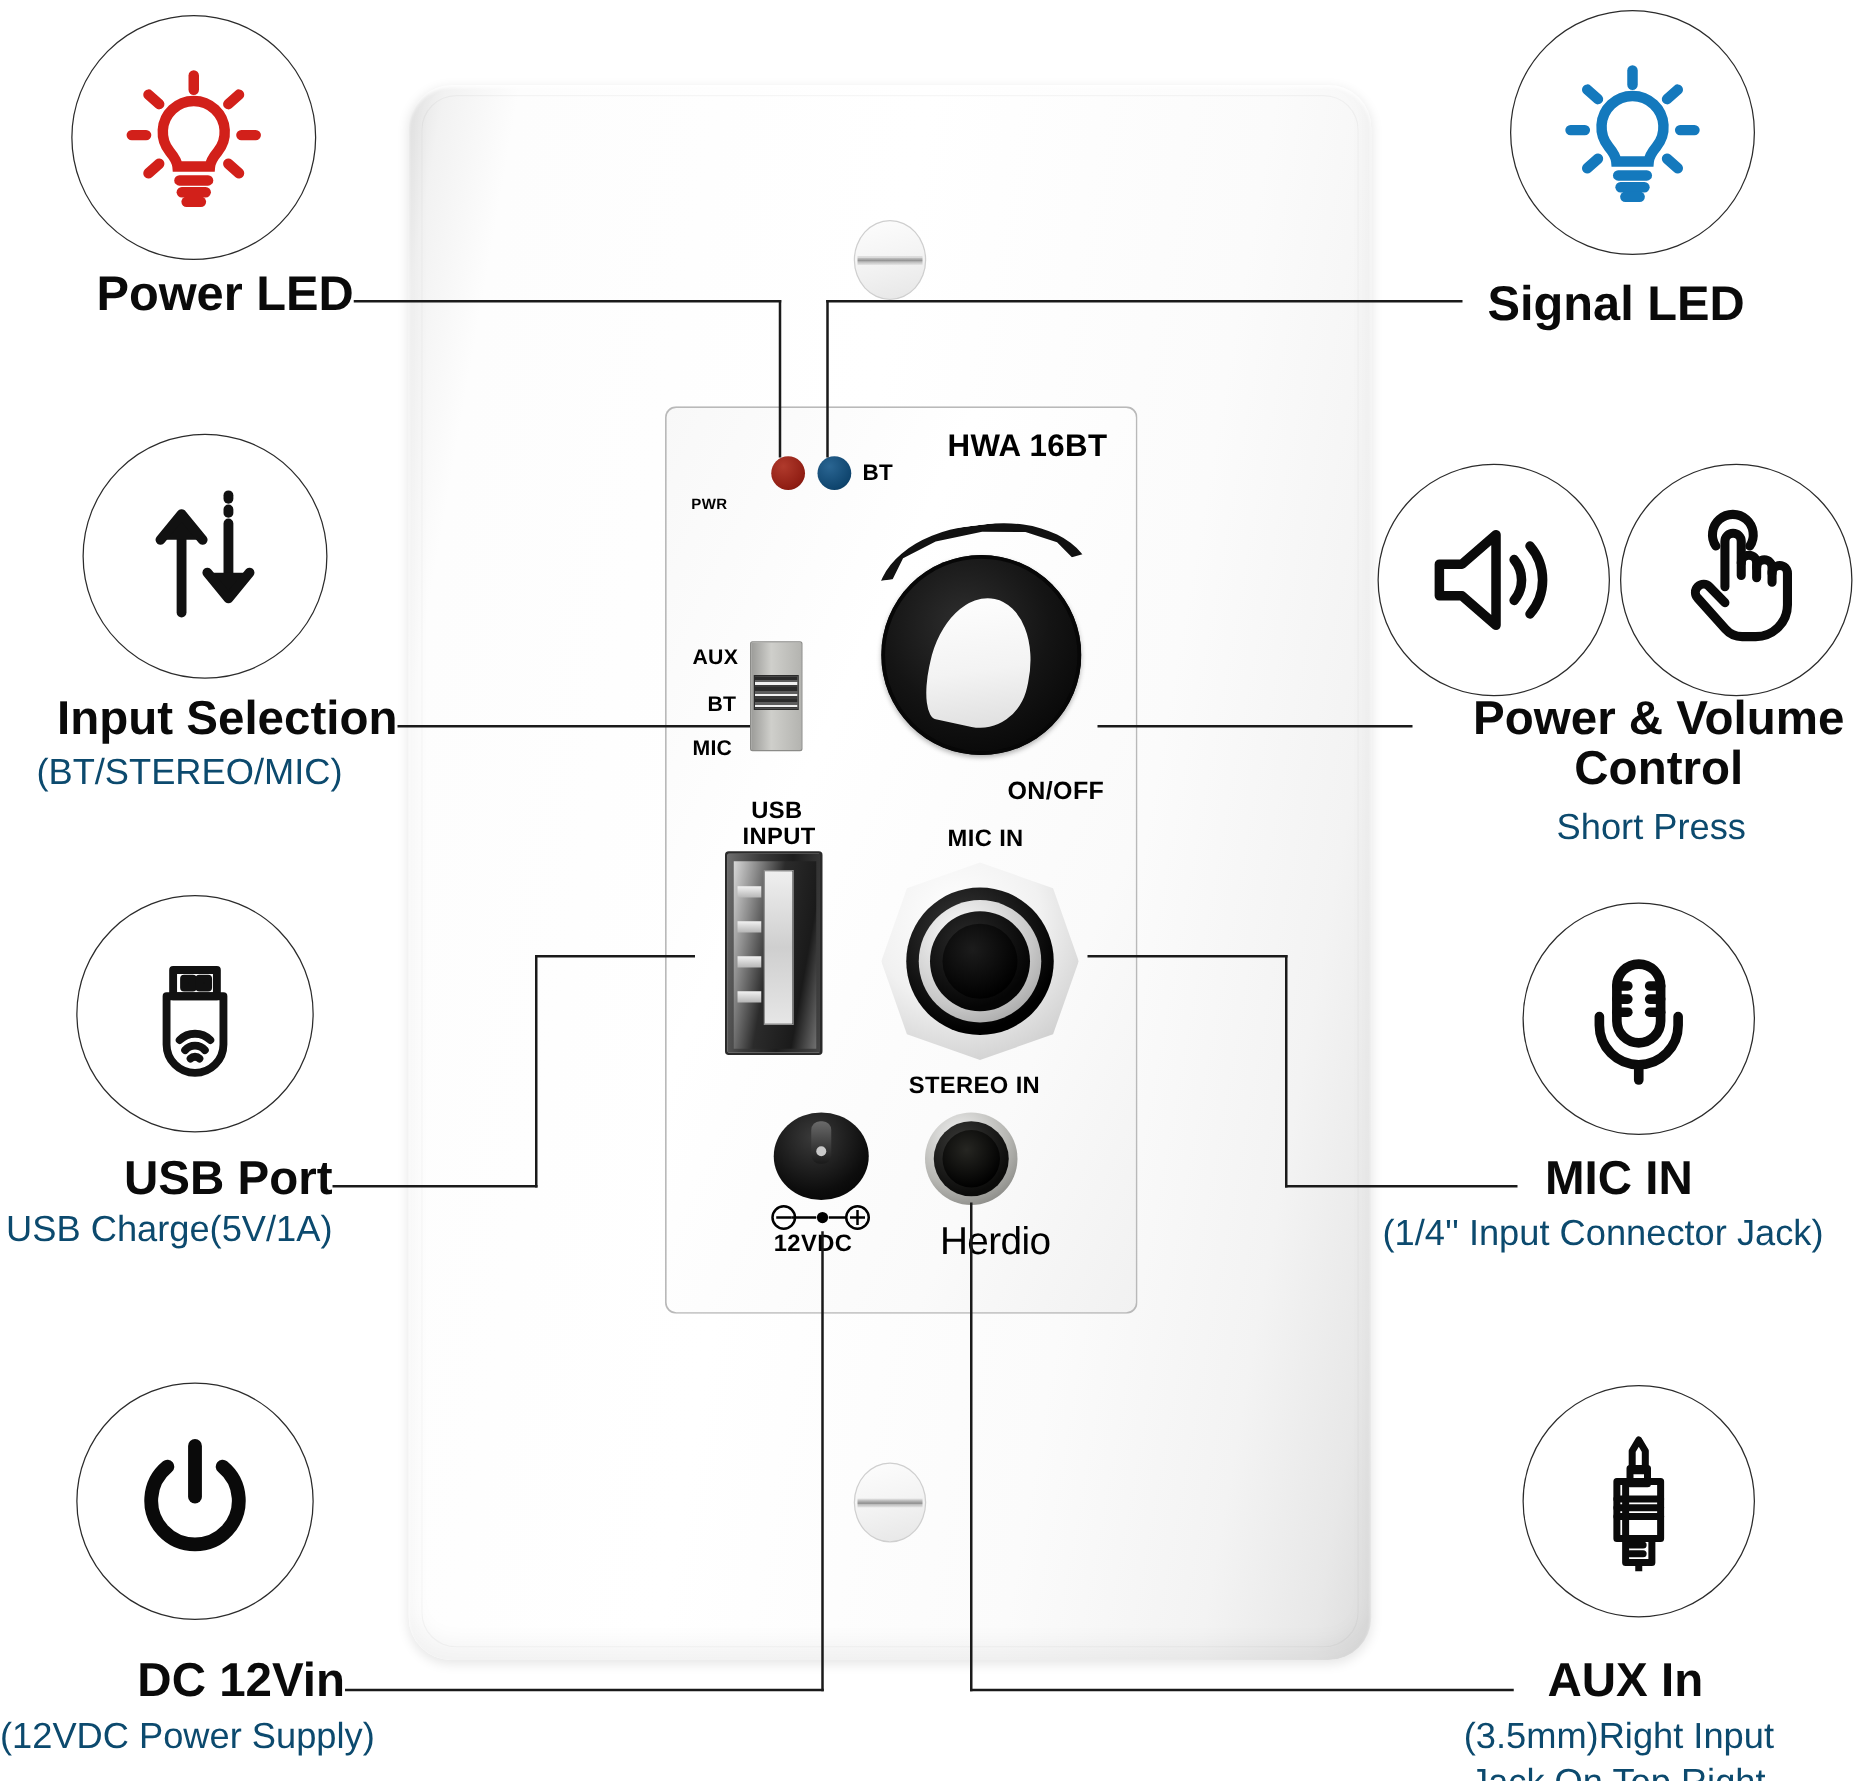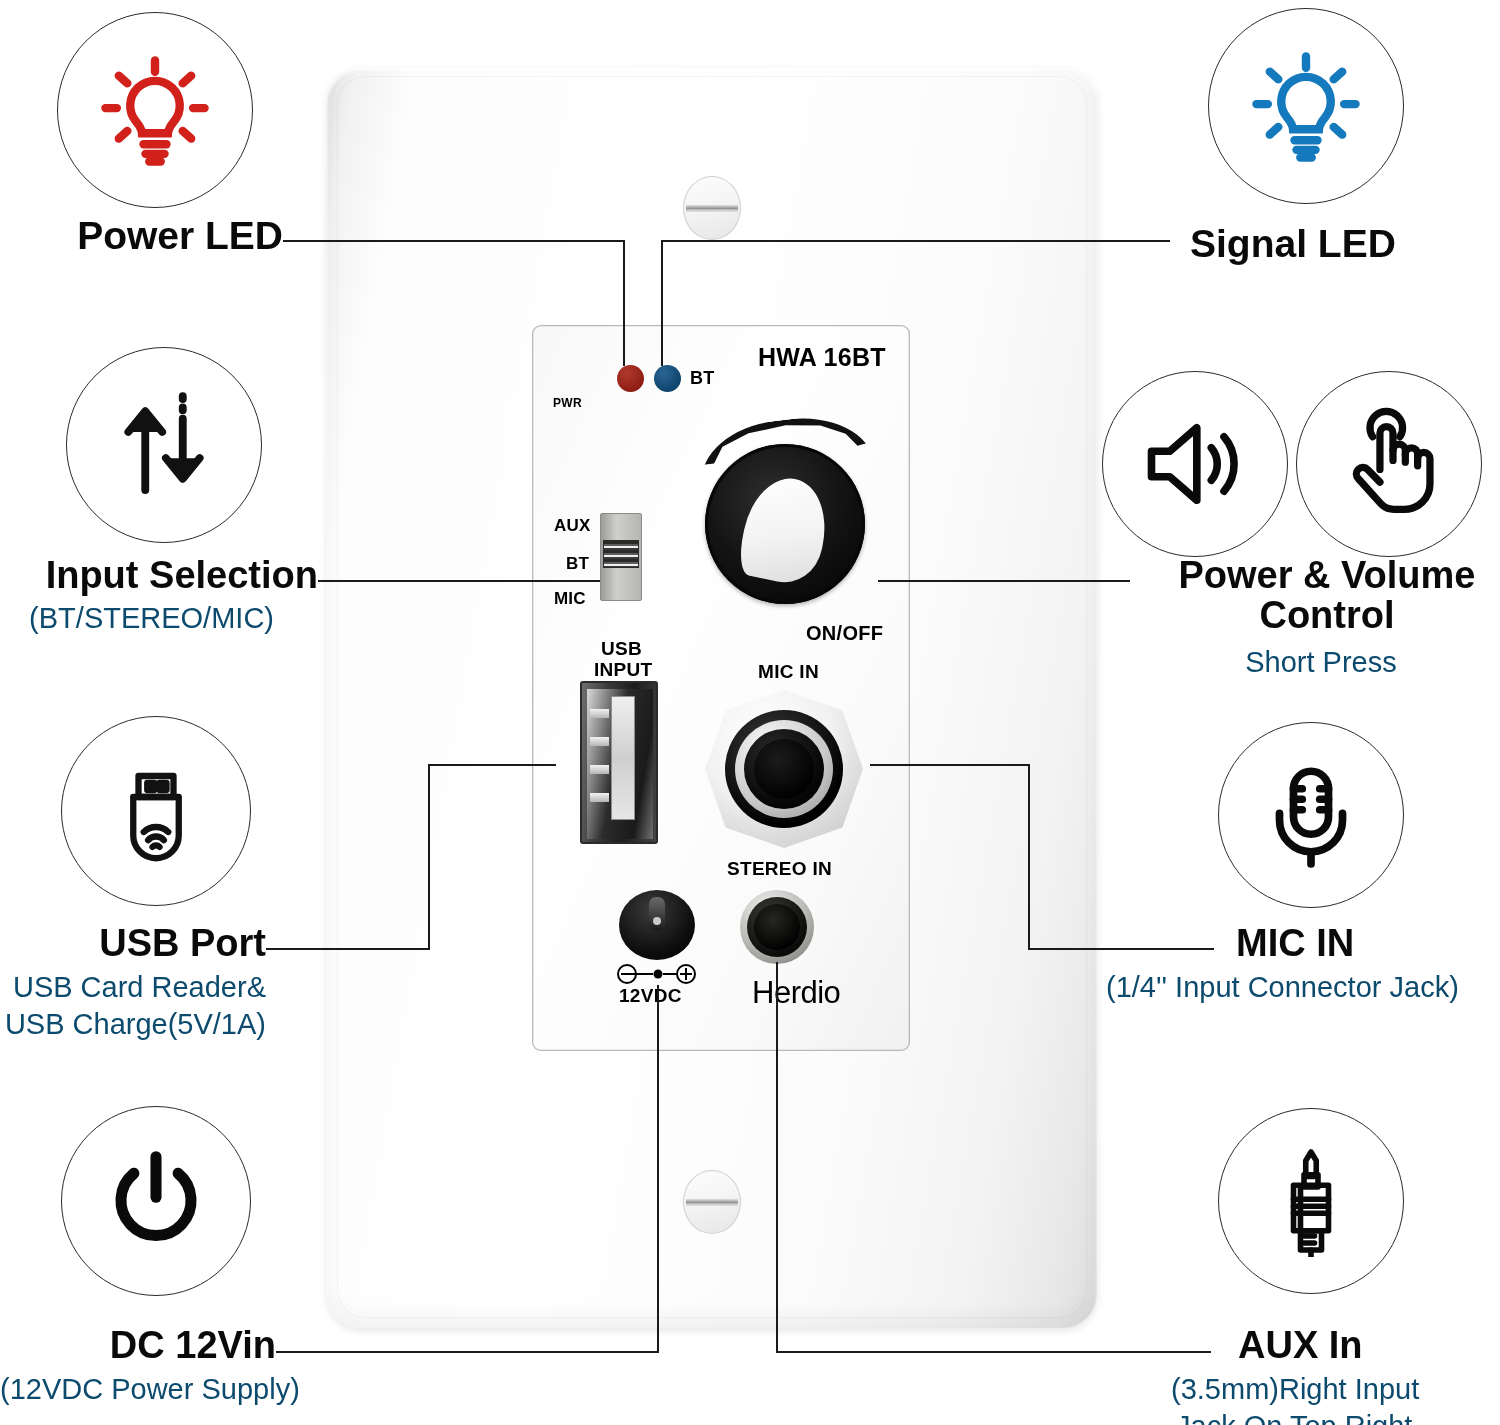--- a/index.html
+++ b/index.html
@@ -441,21 +441,20 @@
     <div class="title" style="font-size:39px;">Power LED</div>
   </div>
 
   <div class="callout left" style="left:0px; top:556px; width:318px;">
     <div class="title" style="font-size:38px;">Input Selection</div>
     <div class="sub" style="font-size:29px; margin-top:5px; padding-right:44px;">(BT/STEREO/MIC)</div>
   </div>
 
   <div class="callout left" style="left:0px; top:924px; width:266px;">
     <div class="title" style="font-size:38px;">USB Port</div>
-    <div class="sub" style="font-size:29px; margin-top:6px;">USB Card Reader&amp;</div>
     <div class="sub" style="font-size:29px; margin-top:3px;">USB Charge(5V/1A)</div>
   </div>
 
   <div class="callout left" style="left:0px; top:1326px; width:276px;">
     <div class="title" style="font-size:38px;">DC 12Vin</div>
     <div class="sub" style="font-size:29px; margin-top:6px; padding-right:4px;">(12VDC Power Supply)</div>
   </div>
 
   <div class="callout right" style="left:1178px; top:196px; width:322px;">
     <div class="title" style="font-size:39px;margin-top:28px;">Signal LED</div>

